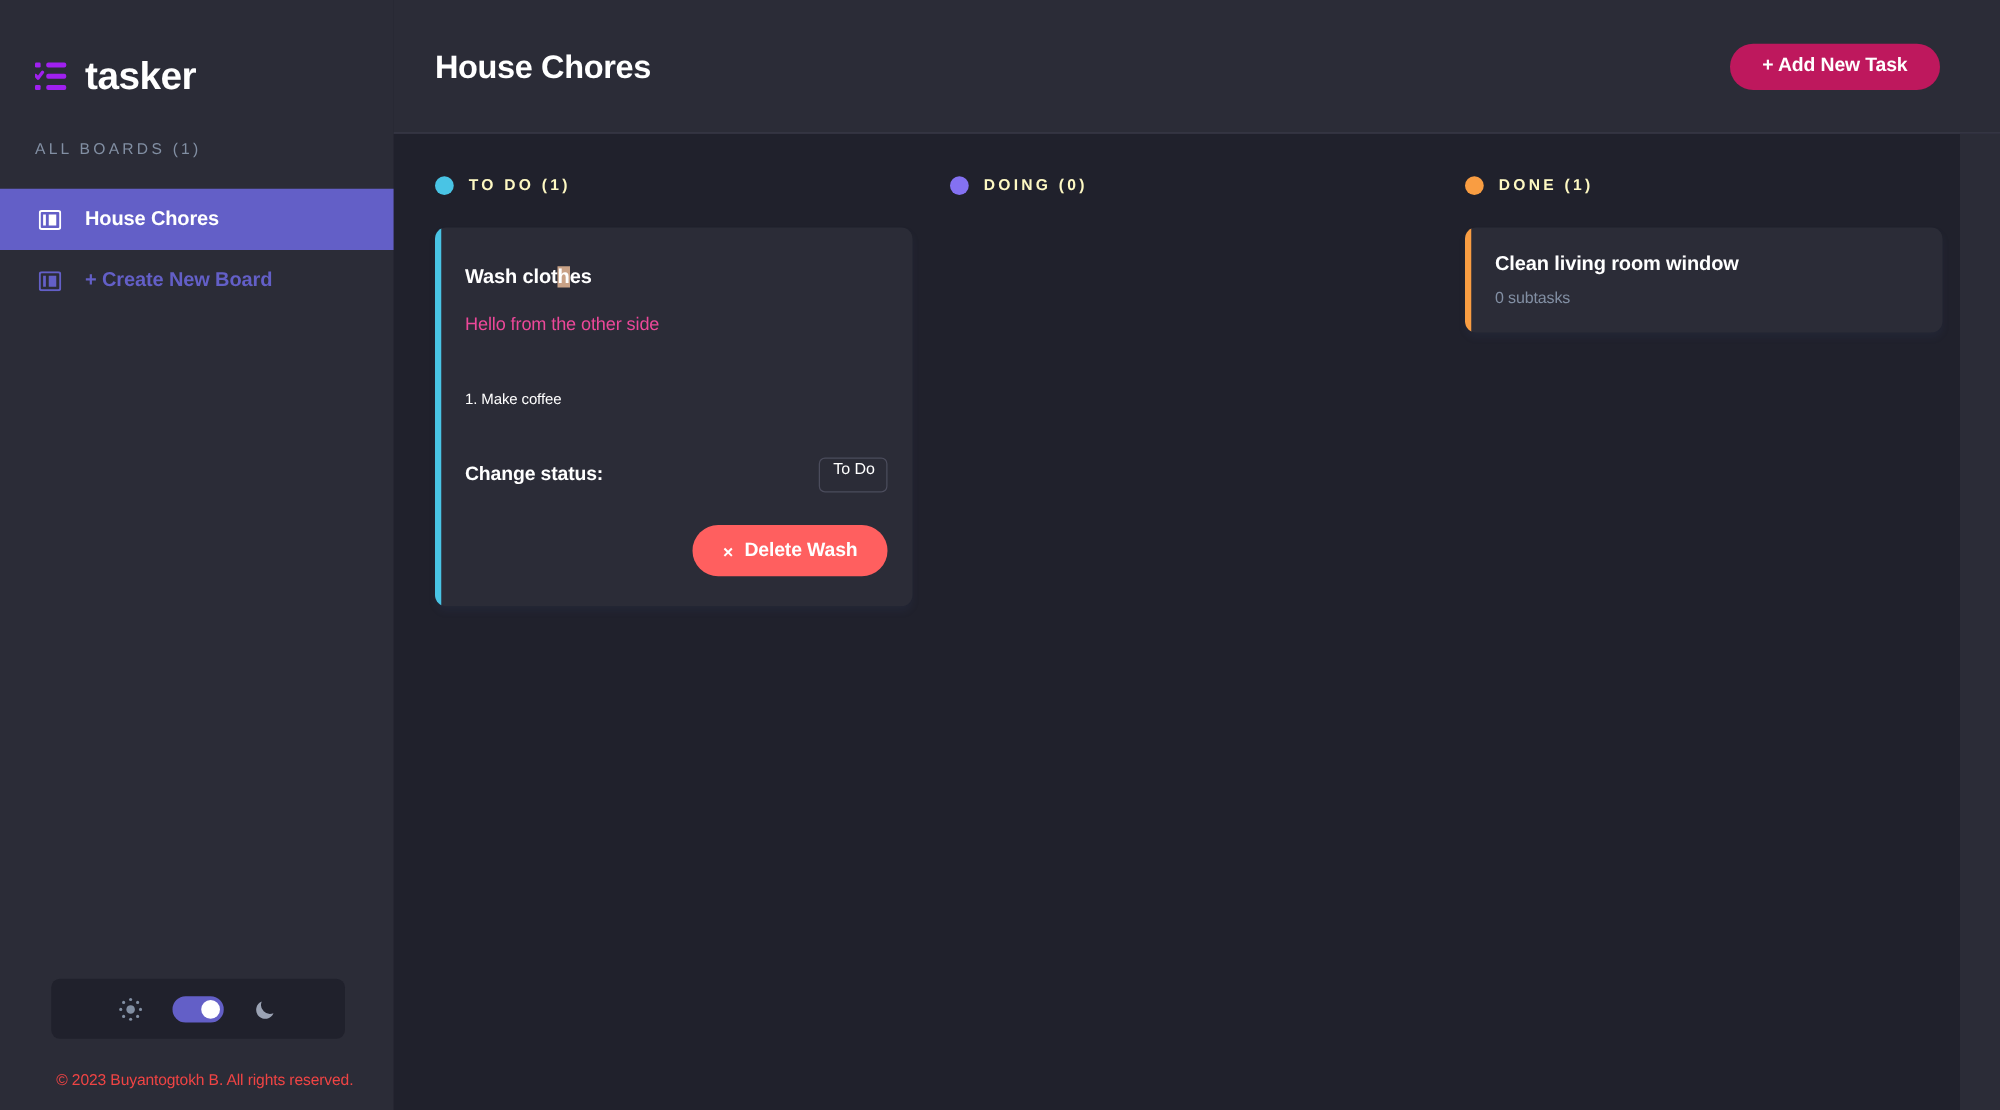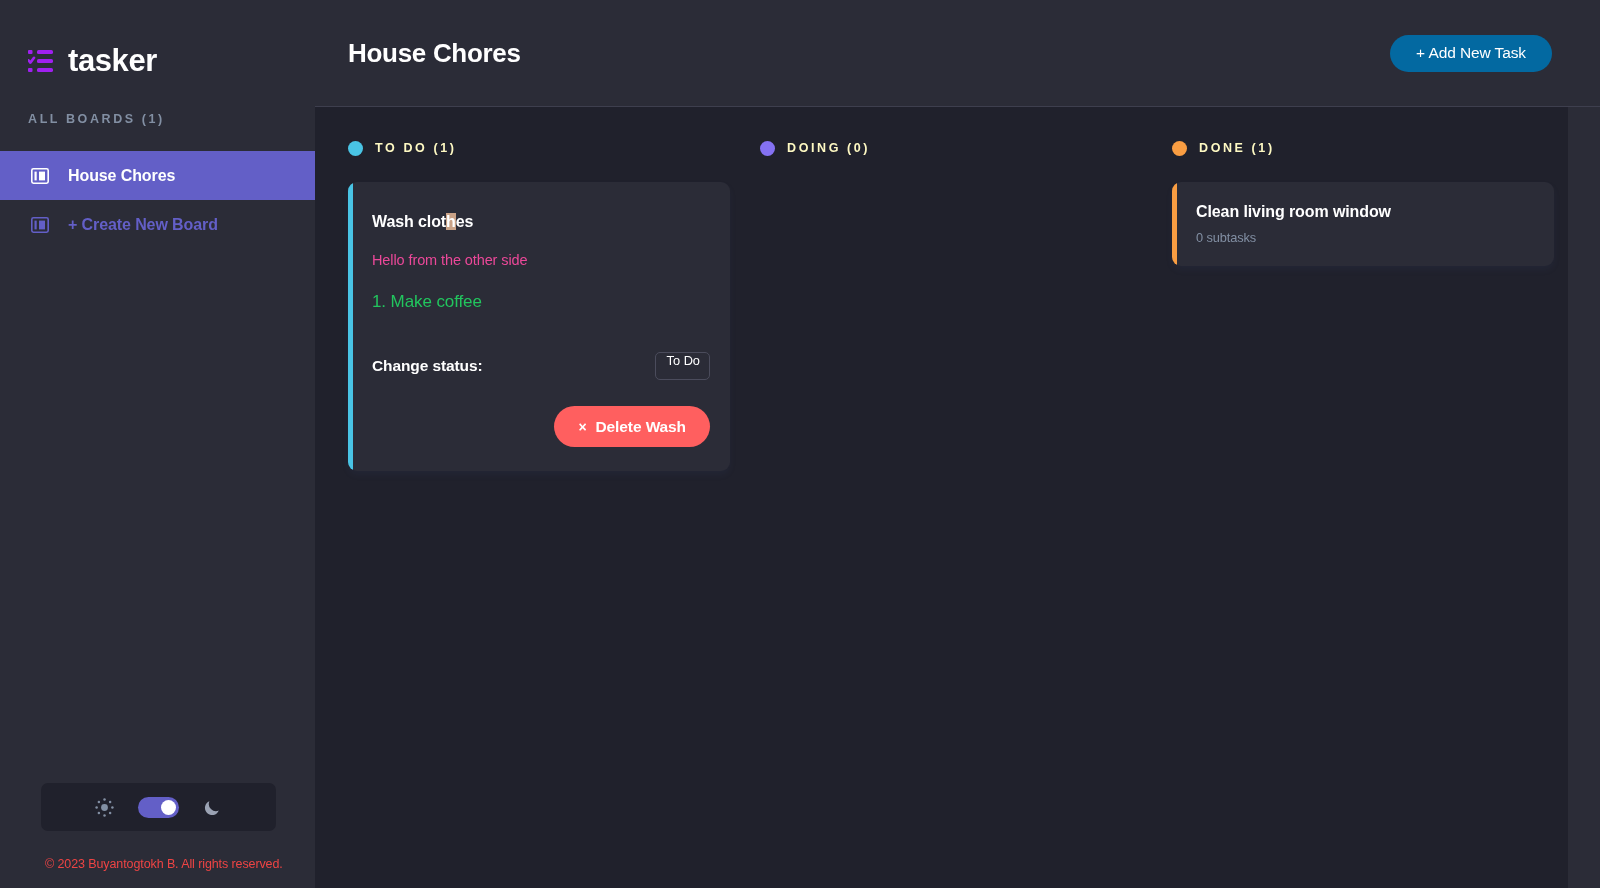--- a/index.html
+++ b/index.html
@@ -22,21 +22,21 @@
   .logo-row {
     display:flex; align-items:center; gap:14px;
     padding:30px 0 0 28px;
     height:92px;
   }
   .logo-icon { width:26px; height:26px; display:block; flex:none; }
   .logo-text {
     color:#ffffff; font-size:31px; font-weight:700; letter-spacing:-0.4px;text-align:center;
   }
   .all-boards {
-    color:#828fa3; font-size:12.5px; font-weight:700;
+    color:#828fa3; font-size:12.5px; font-weight:400;
     letter-spacing:2.6px; padding:20px 0 0 28px;
     text-transform:uppercase;
   }
   .boards-list { margin-top:25px; }
   .board-item {
     display:flex; align-items:center; gap:19px;
     height:49px; padding-left:31px;
     cursor:pointer; position:relative;
   }
   .board-item.active { background:#635fc7; }
@@ -69,25 +69,25 @@
   .main { flex:1; display:flex; flex-direction:column; height:888px; position:relative; }
   .topbar {
     height:107px; min-height:107px;
     background:#2b2c37;
     border-bottom:1px solid #3e3f4e;
     display:flex; align-items:center; justify-content:space-between;
     padding:0 48px 0 33px;
   }
   .page-title { font-size:26px; font-weight:700; color:#ffffff; letter-spacing:-0.3px; }
   .add-task-btn {
-    background:#0369a1; color:#ffffff;
+    background:#be185d; color:#ffffff;
     border:none; border-radius:24px;
     height:37px; padding:0 26px;
     font-family:"Liberation Sans", sans-serif;
-    font-size:15.5px; font-weight:400; cursor:pointer;
+    font-size:15.5px; font-weight:700; cursor:pointer;
     letter-spacing:-0.1px;
   }
 
   .board-area {
     flex:1; background:#20212c;
     display:flex; gap:0; padding:32px 0 0 0;
     position:relative; overflow:hidden;
   }
   .column { width:412px; padding-left:33px; }
   .column.c2 { width:412px; }
@@ -106,21 +106,21 @@
   .task-card {
     background:#2b2c37; border-radius:9px;
     overflow:hidden; position:relative;
     box-shadow:0 4px 6px rgba(54,78,126,0.10);
   }
   .accent { position:absolute; left:0; top:0; bottom:0; width:5px; border-radius:9px 0 0 9px; }
   .card-expanded { width:382px; min-height:283px; padding:31px 20px 24px 24px; }
   .card-title { font-size:16px; font-weight:700; color:#ffffff; letter-spacing:-0.1px; }
   .card-title .sel { background:#c9a287; color:#ffffff; }
   .card-desc { font-size:14.5px; color:#ec4899; margin-top:21px; letter-spacing:-0.1px; }
-  .subtask { font-size:17px; color:#22c55e; margin-top:24px; letter-spacing:-0.1px; }
+  .subtask { font-size:12px; color:#ffffff; margin-top:44px; letter-spacing:-0.1px; }
   .status-row {
     display:flex; align-items:center; justify-content:space-between;
     margin-top:40px;
   }
   .status-label { font-size:15.5px; font-weight:700; color:#ffffff; letter-spacing:-0.1px; }
   .status-select {
     display:flex; align-items:center; gap:11px;
     border:1px solid #4b4c5c; border-radius:5px;
     height:28px; padding:0 9px 0 11px;
     background:transparent; color:#ffffff;

